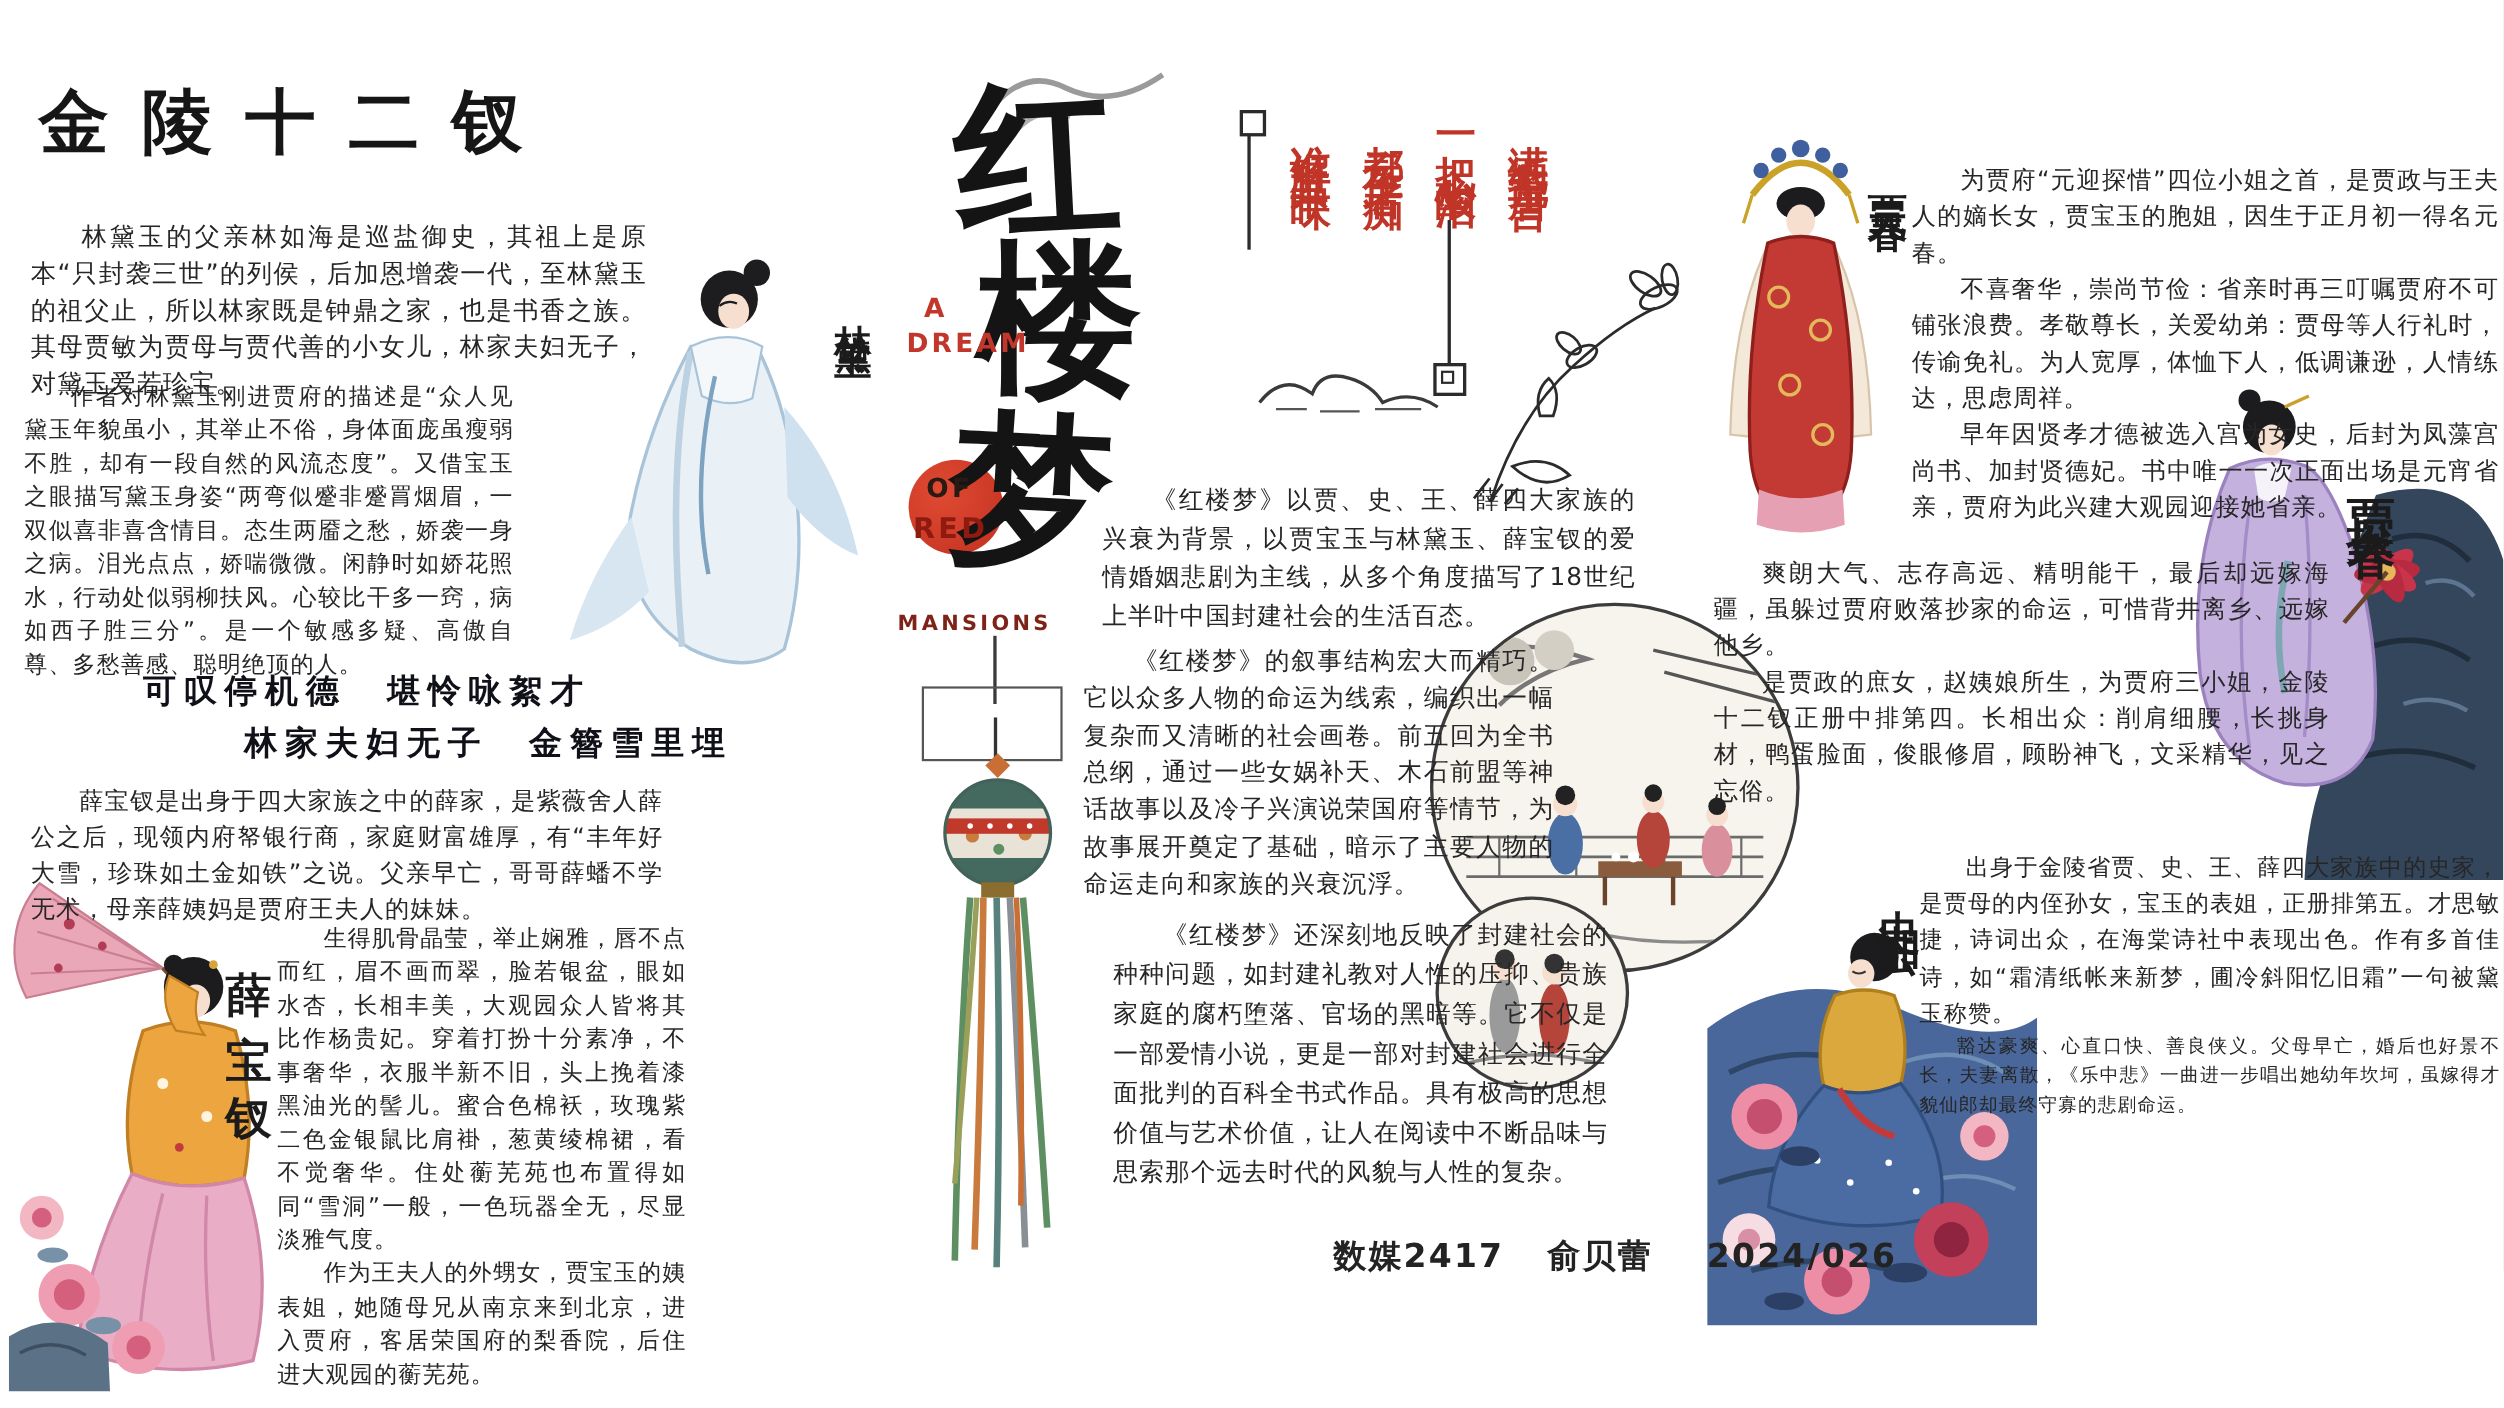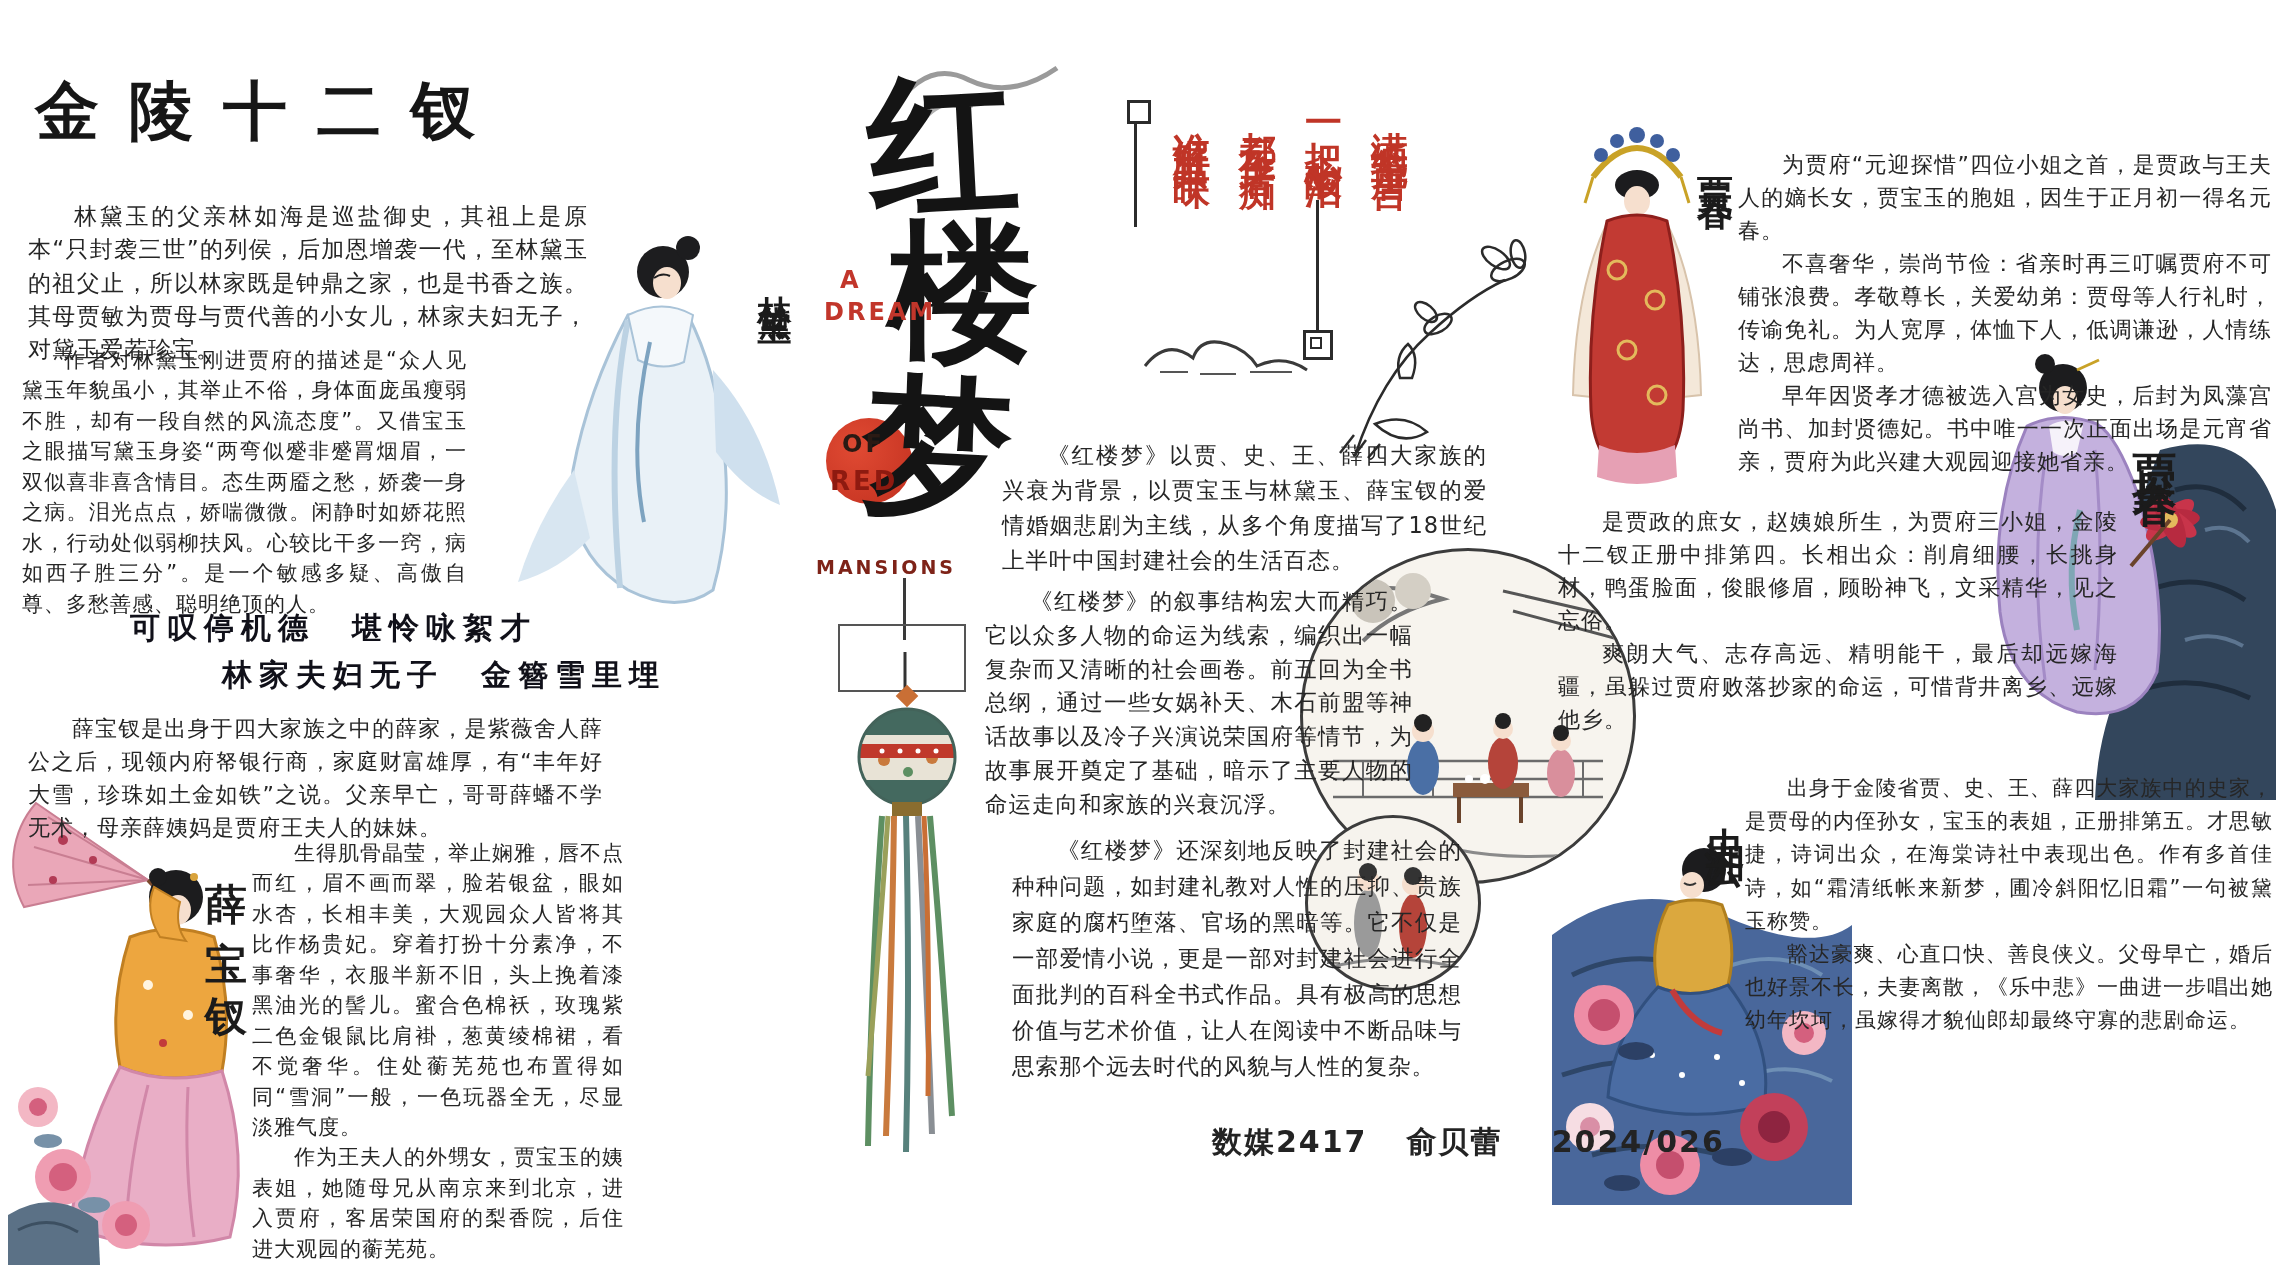--- a/index.html
+++ b/index.html
@@ -240,22 +240,22 @@
   </svg>
   <div class="abs vlabel" style="left:1690px;top:148px;font-size:36px;letter-spacing:9px;">贾元春</div>
 
   <div class="abs" style="left:1738px;top:148px;width:534px;z-index:2;">
     <div class="para indent" style="font-size:22px;line-height:1.5;">为贾府“元迎探惜”四位小姐之首，是贾政与王夫人的嫡长女，贾宝玉的胞姐，因生于正月初一得名元春。</div>
     <div class="para indent" style="font-size:22px;line-height:1.5;">不喜奢华，崇尚节俭：省亲时再三叮嘱贾府不可铺张浪费。孝敬尊长，关爱幼弟：贾母等人行礼时，传谕免礼。为人宽厚，体恤下人，低调谦逊，人情练达，思虑周祥。</div>
     <div class="para indent" style="font-size:22px;line-height:1.5;">早年因贤孝才德被选入宫为女史，后封为凤藻宫尚书、加封贤德妃。书中唯一一次正面出场是元宵省亲，贾府为此兴建大观园迎接她省亲。</div>
   </div>
 
   <div class="abs" style="left:1558px;top:505px;width:560px;z-index:2;">
+    <div class="para indent" style="font-size:22px;line-height:1.5;">爽朗大气、志存高远、精明能干，最后却远嫁海疆，虽躲过贾府败落抄家的命运，可惜背井离乡、远嫁他乡。</div>
     <div class="para indent" style="font-size:22px;line-height:1.5;">是贾政的庶女，赵姨娘所生，为贾府三小姐，金陵十二钗正册中排第四。长相出众：削肩细腰，长挑身材，鸭蛋脸面，俊眼修眉，顾盼神飞，文采精华，见之忘俗。</div>
-    <div class="para indent" style="font-size:22px;line-height:1.5;">爽朗大气、志存高远、精明能干，最后却远嫁海疆，虽躲过贾府败落抄家的命运，可惜背井离乡、远嫁他乡。</div>
   </div>
 
   <svg class="abs" style="left:1945px;top:330px;z-index:1;" width="331" height="470" viewBox="0 0 331 470">
     <path d="M215 120 Q305 95 331 180 L331 470 L150 470 Q152 400 182 340 Q160 255 215 120 Z" fill="#33465c"></path>
     <path d="M230 160 q40 -12 70 20 M205 260 q50 -20 95 10 M195 360 q55 -18 110 8" stroke="#1f2d3d" stroke-width="5" fill="none"></path>
     <path d="M260 200 q26 -8 44 12 M240 310 q30 -10 58 6" stroke="#5d7590" stroke-width="4" fill="none"></path>
     <circle cx="118" cy="58" r="24" fill="#1c1c1e"></circle>
       <circle cx="100" cy="34" r="10" fill="#1c1c1e"></circle>
     <path d="M132 40 l22 -10" stroke="#c9a227" stroke-width="3"></path>
     <ellipse cx="120" cy="70" rx="12" ry="14" fill="#f6dfce"></ellipse>
@@ -299,16 +299,16 @@
     <circle cx="38" cy="352" r="24" fill="#f6dde3"></circle>
       <circle cx="38" cy="352" r="10" fill="#d98fa6"></circle>
     <ellipse cx="84" cy="276" rx="18" ry="9" fill="#2c4065"></ellipse>
       <ellipse cx="180" cy="382" rx="20" ry="9" fill="#2c4065"></ellipse>
       <ellipse cx="70" cy="408" rx="18" ry="8" fill="#2c4065"></ellipse>
   </svg>
   <div class="abs vlabel" style="left:1698px;top:795px;font-size:40px;letter-spacing:14px;">史湘云</div>
 
   <div class="abs" style="left:1745px;top:772px;width:528px;z-index:2;">
     <div class="para indent" style="font-size:21px;line-height:1.58;">出身于金陵省贾、史、王、薛四大家族中的史家，是贾母的内侄孙女，宝玉的表姐，正册排第五。才思敏捷，诗词出众，在海棠诗社中表现出色。作有多首佳诗，如“霜清纸帐来新梦，圃冷斜阳忆旧霜”一句被黛玉称赞。</div>
-    <div class="para indent" style="font-size:21px;line-height:1.58;">豁达豪爽、心直口快、善良侠义。父母早亡，婚后也好景不长，夫妻离散，《乐中悲》一曲进一步唱出她幼年坎坷，虽嫁得才貌仙郎却最终守寡的悲剧命运。</div>
+    <div class="para indent" style="font-size:17px;line-height:1.58;">豁达豪爽、心直口快、善良侠义。父母早亡，婚后也好景不长，夫妻离散，《乐中悲》一曲进一步唱出她幼年坎坷，虽嫁得才貌仙郎却最终守寡的悲剧命运。</div>
   </div>
 
 </div>
 
 </body></html>

